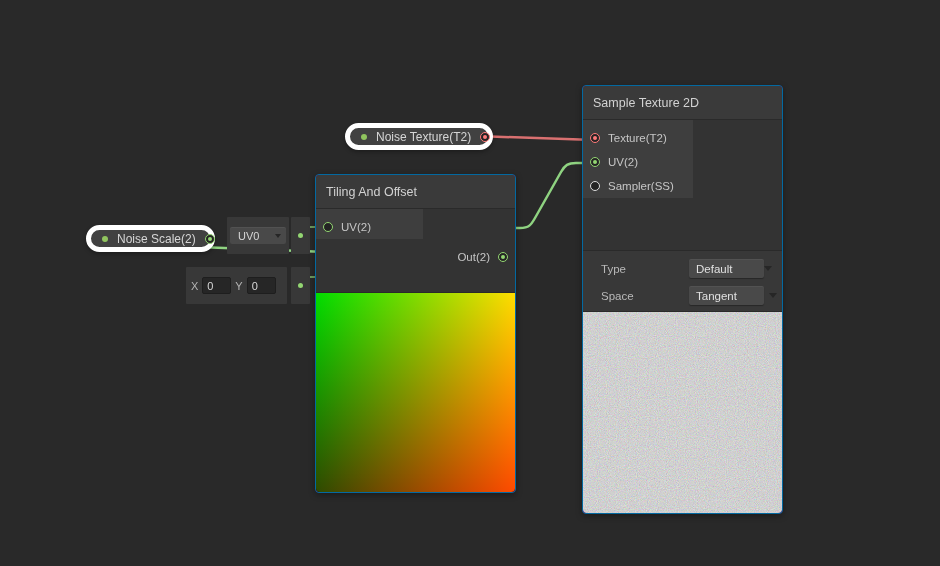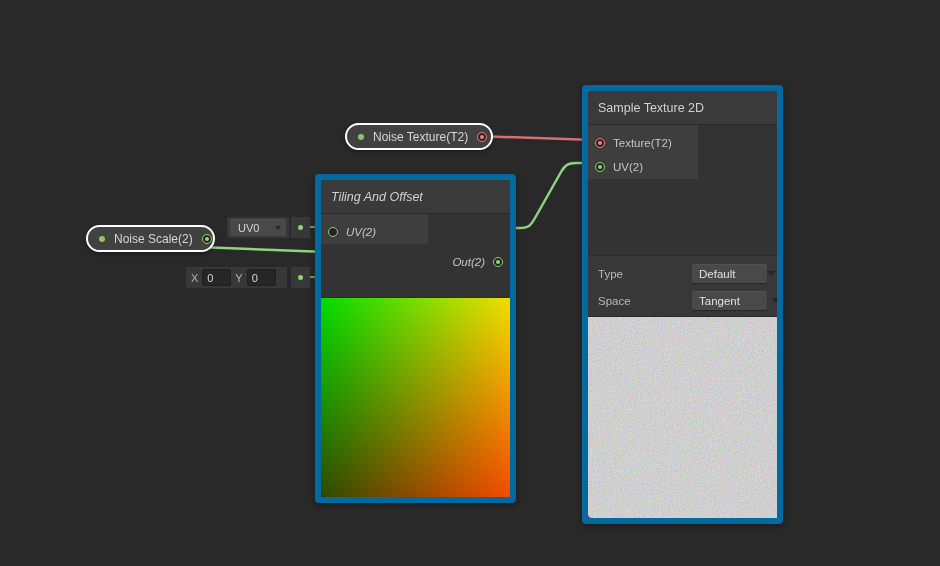--- a/index.html
+++ b/index.html
@@ -12,21 +12,21 @@
   }
   .canvas { position:absolute; inset:0; }
 
   
   svg.wires { position:absolute; left:0; top:0; z-index:1; }
   svg.wires path, svg.wires line { fill:none; }
 
   
   .node {
     position:absolute; z-index:2;
-    border:6px solid #0369a1;
+    border:1px solid #0369a1;
     border-radius:4px;
     overflow:hidden;
     background:#701a75;
     box-shadow:0 2px 6px rgba(0,0,0,0.35);
     text-align:center;
   }
   .node-header {
     height:34px; background:#3a3a3a;
     border-bottom:1px solid #2a2a2a;
     display:flex; align-items:center;
@@ -49,41 +49,41 @@
     content:""; position:absolute; left:50%; top:50%;
     width:4px; height:4px; margin:-2px 0 0 -2px;
     border-radius:50%; background:currentColor;
   }
   .c-red   { color:#ff7a7a; }
   .c-green { color:#93d672; }
   .c-cyan  { color:#7fd4d4; }
   .c-white { color:#dcdcdc; }
 
   
-  .node.tiling { left:315px; top:174px; width:201px;font-style:italic; }
+  .node.tiling { left:315px; top:174px; width:201px; }
   .node.tiling .ports-area { height:83px; }
   .node.tiling .in-col { width:107px; }
   .preview.uv-gradient {
     width:199px; height:200px;
     border-top:1px solid #2a2a2a;
     background-color:#000;
     background-image:
       linear-gradient(to right, #000000, #ff0000),
       linear-gradient(to bottom, #00dd00, #2e4a00);
     background-blend-mode:screen;
     border-radius:0 0 4px 4px;
   }
 
   
   .node.sample { left:582px; top:85px; width:201px; }
   .node.sample .ports-area { height:130px; }
   .node.sample .in-col { width:110px; }
   .controls {
     background:#383838; border-top:1px solid #2a2a2a;
-    height:61px; padding:4px 0;
+    height:61px; padding:4px 8px;
   }
   .control-row {
     display:flex; align-items:center; height:27px;
     padding:0 10px; justify-content:space-between;
   }
   .control-label { font-size:11.5px; color:#b9b9b9; }
   .dropdown {
     width:75px; height:19px; background:#494949;
     border-radius:2px; display:flex; align-items:center;
     padding:0 6px 0 7px; justify-content:space-between;
@@ -98,37 +98,37 @@
   }
   .preview.noise {
     width:199px; height:202px;
     border-top:1px solid #2a2a2a;
     border-radius:0 0 4px 4px; overflow:hidden;
   }
 
   
   .pill {
     position:absolute; z-index:2; height:27px;
-    background:#414141; border:2px solid #ffffff;
+    background:#414141; border:5px solid #ffffff;
     border-radius:14px;
     display:flex; align-items:center;
     padding:0 8px 0 11px; gap:9px;
     box-shadow:0 2px 4px rgba(0,0,0,0.3);
   }
   .pill .exposed-dot {
     width:6px; height:6px; border-radius:50%;
     background:#90c45e; flex:none;
   }
   .pill .pill-label { font-size:12px; color:#d6d6d6; white-space:nowrap; }
   .pill.noise-texture { left:345px; top:123px; width:148px; }
   .pill.noise-scale   { left:86px;  top:225px; width:129px; }
 
   
   .widget-strip {
-    position:absolute; z-index:2; height:21px;
+    position:absolute; z-index:2; height:37px;
     background:#383838; display:flex; align-items:center;
     border-radius:1px;
   }
   .strip-uv0 { left:227px; top:217px; width:62px; padding:0 3px; }
   .strip-uv0-dot { left:291px; top:217px; width:19px; justify-content:center; }
   .strip-xy  { left:186px; top:267px; width:101px; padding:0 5px; gap:4px; }
   .strip-xy-dot { left:291px; top:267px; width:19px; justify-content:center; }
   .mini-dropdown {
     width:56px; height:17px; background:#494949; border-radius:2px;
     display:flex; align-items:center; justify-content:space-between;
@@ -217,20 +217,24 @@
     </div>
     <div class="ports-area">
       <div class="in-col">
         <div class="port-row">
           <span class="port filled c-red"></span>
           <span class="port-label">Texture(T2)</span>
         </div>
         <div class="port-row">
           <span class="port filled c-green"></span>
           <span class="port-label">UV(2)</span>
+        </div>
+        <div class="port-row">
+          <span class="port c-white"></span>
+          <span class="port-label">Sampler(SS)</span>
         </div>
       </div>
     </div>
     <div class="controls">
       <div class="control-row">
         <span class="control-label">Type</span>
         <div class="dropdown">
           <span>Default</span>
           <span class="dd-arrow"></span>
         </div>

